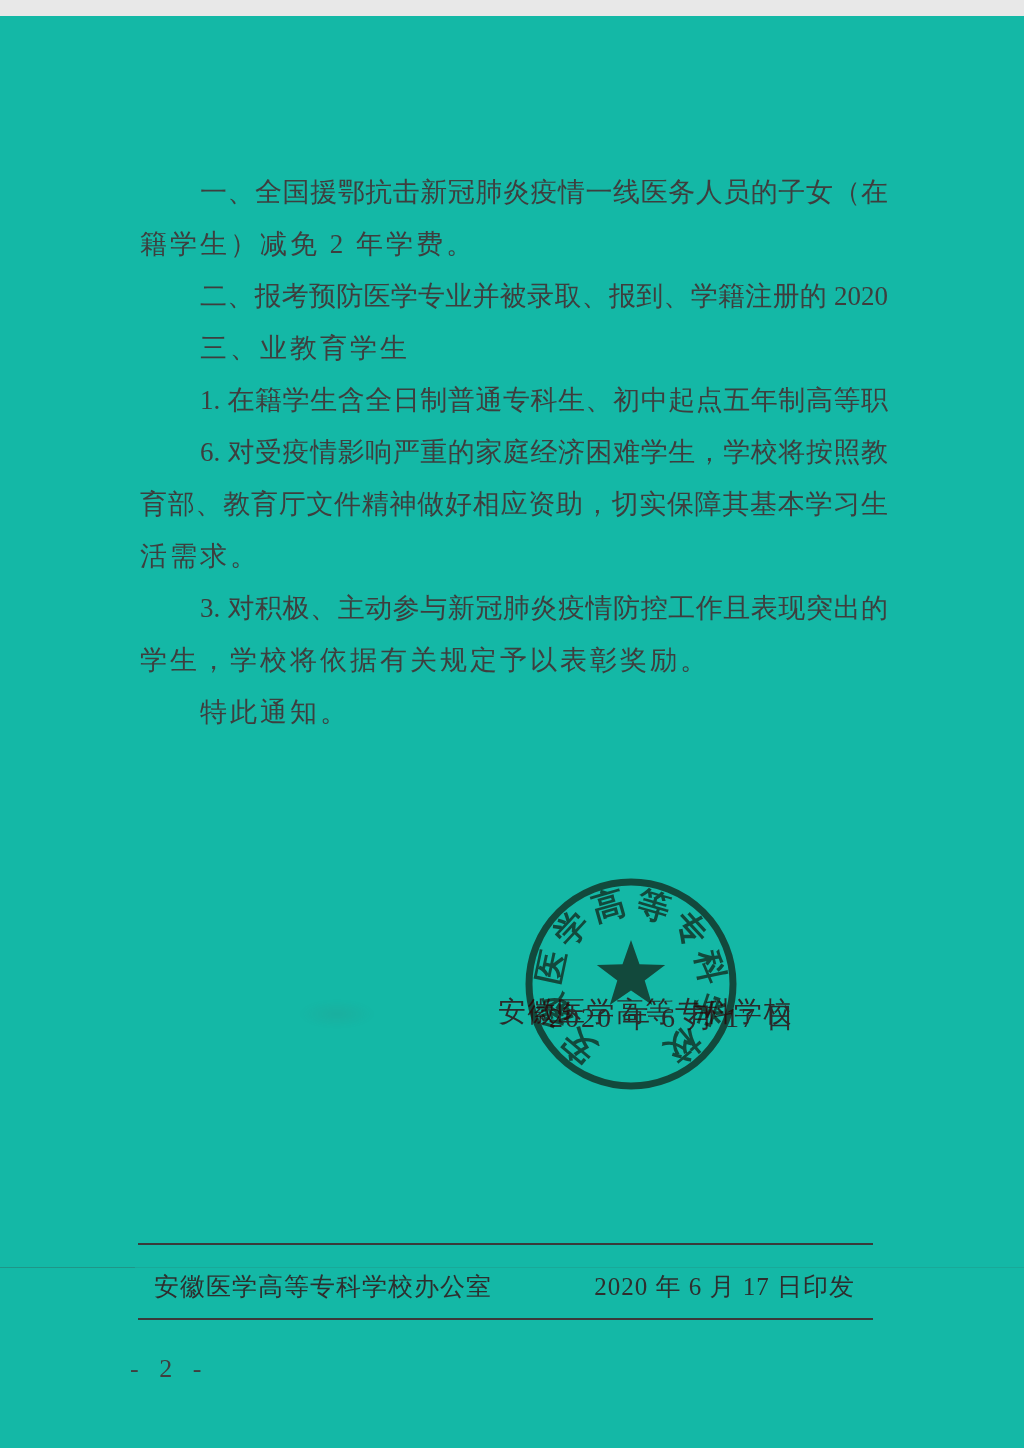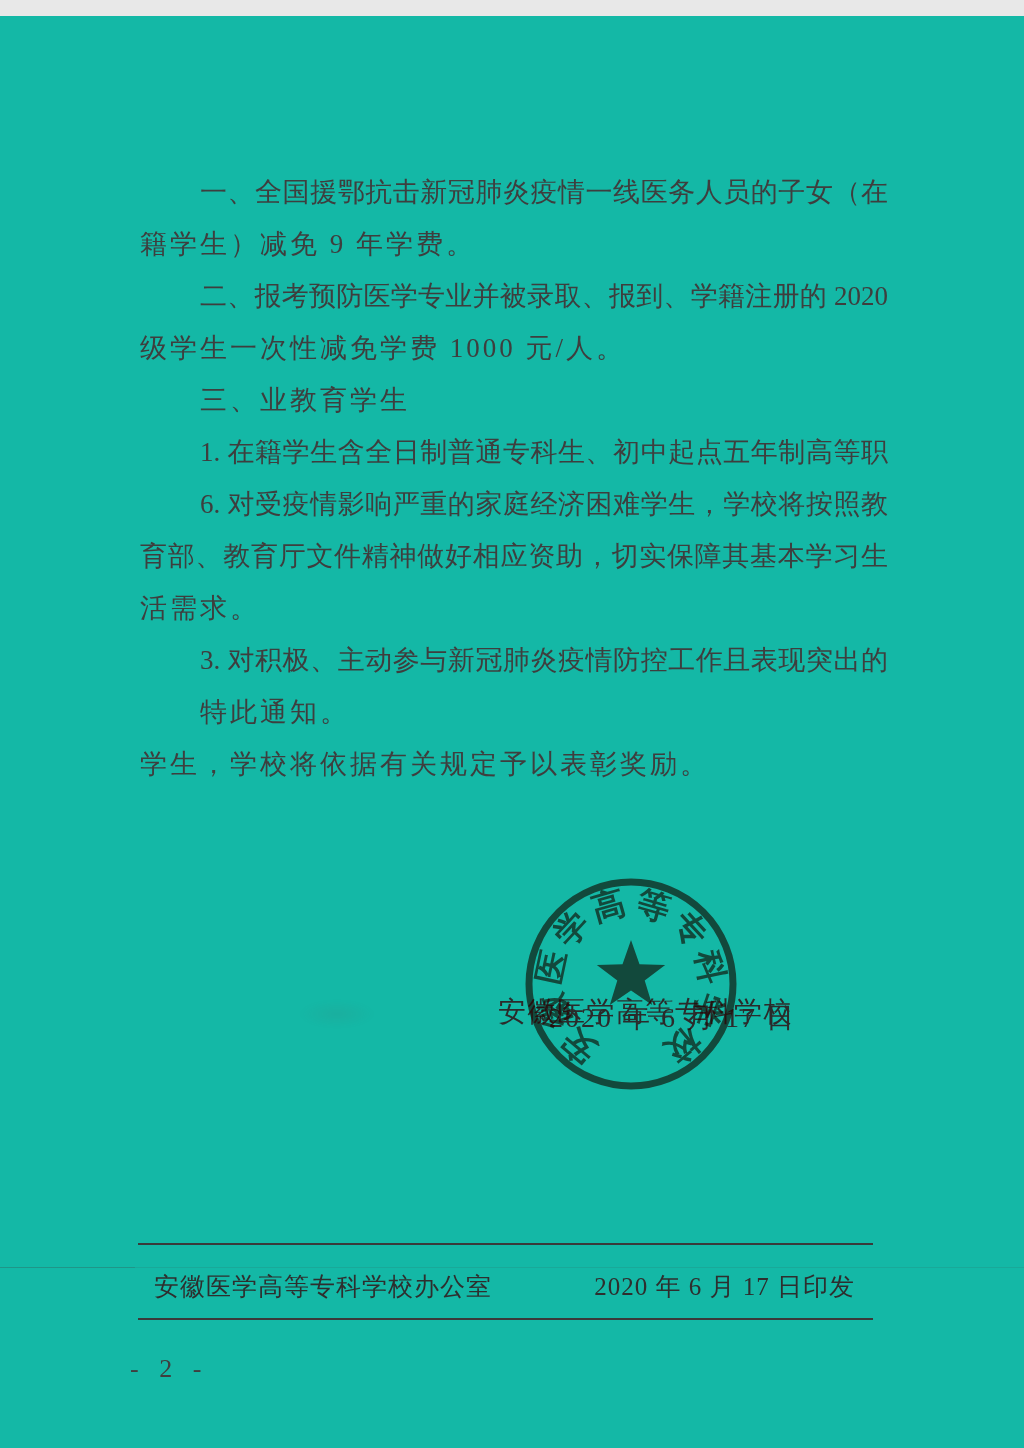--- a/index.html
+++ b/index.html
@@ -82,31 +82,30 @@
     pointer-events:none;
   }
 </style>
 </head>
 <body>
 
 <div class="page">
 
   <div class="body-text">
     <div class="line ind j">一、全国援鄂抗击新冠肺炎疫情一线医务人员的子女（在</div>
-    <div class="line">籍学生）减免 9 年学费。</div>
+    <div class="line">籍学生）减免 2 年学费。</div>
     <div class="line ind j">二、报考预防医学专业并被录取、报到、学籍注册的 2020</div>
-    <div class="line">级学生一次性减免学费 1000 元/人。</div>
     <div class="line ind">三、业教育学生</div>
     <div class="line ind j">1. 在籍学生含全日制普通专科生、初中起点五年制高等职</div>
     <div class="line ind j">6. 对受疫情影响严重的家庭经济困难学生，学校将按照教</div>
     <div class="line j">育部、教育厅文件精神做好相应资助，切实保障其基本学习生</div>
     <div class="line">活需求。</div>
     <div class="line ind j">3. 对积极、主动参与新冠肺炎疫情防控工作且表现突出的</div>
+    <div class="line">学生，学校将依据有关规定予以表彰奖励。</div>
     <div class="line ind">特此通知。</div>
-    <div class="line">学生，学校将依据有关规定予以表彰奖励。</div>
   </div>
 
   <div class="sig-org">安徽医学高等专科学校</div>
   <div class="sig-date">2020 年 6 月 17 日</div>
 
   <div class="smudge"></div>
 
   <svg class="seal" viewBox="0 0 244 244">
     <circle cx="122" cy="122" r="102" fill="none" stroke-width="7" stroke="#de5045"></circle>
     <polygon points="122,78 130.5,102.3 156.2,102.9 135.7,118.4 143.2,143.1 122,128.4 100.8,143.1 108.3,118.4 87.8,102.9 113.5,102.3" fill="#de5045"></polygon>

